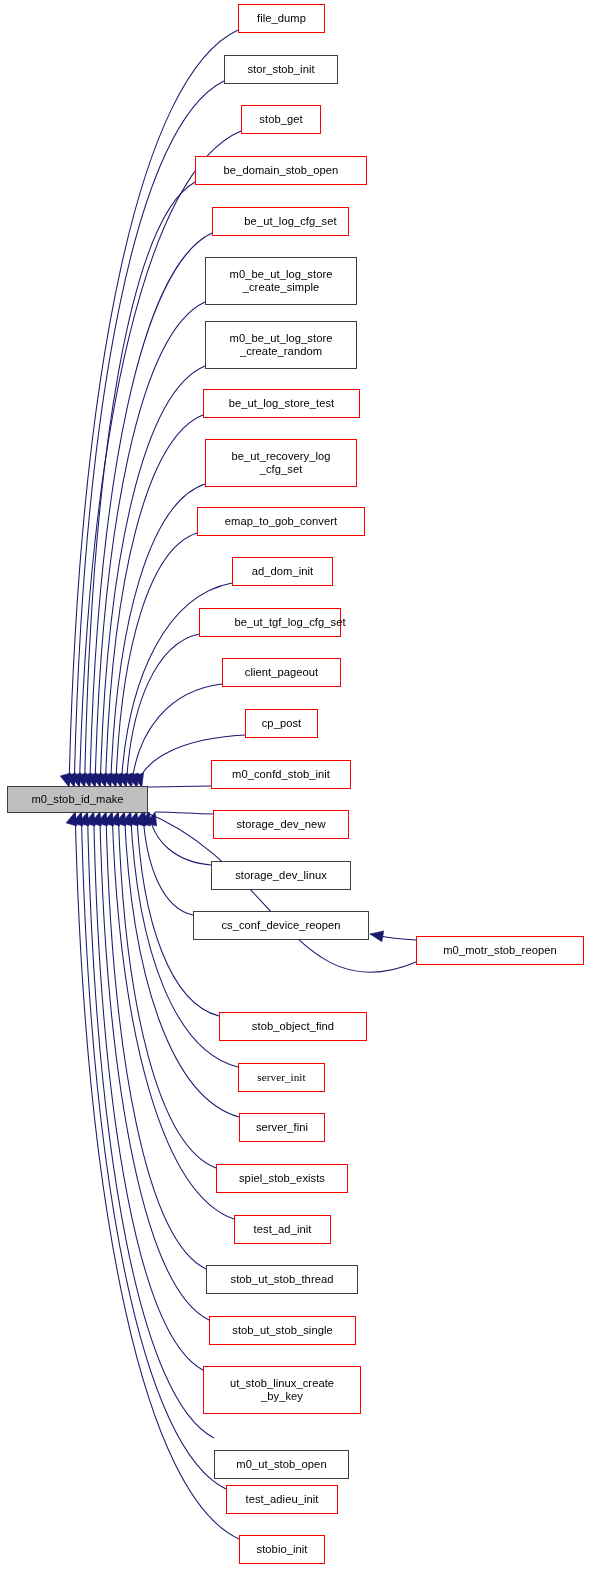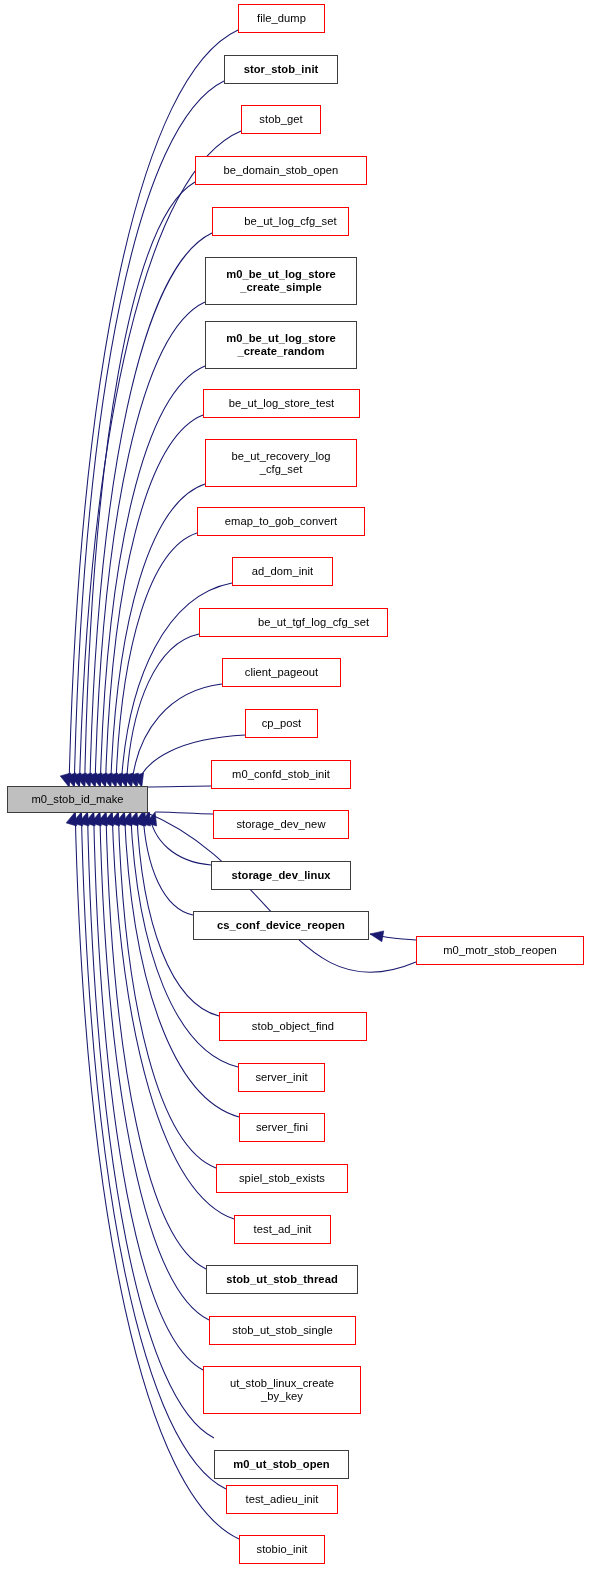--- a/index.html
+++ b/index.html
@@ -50,21 +50,20 @@
     color: #000000;
     letter-spacing: 0.05px;
     white-space: pre-line;
     cursor: pointer;
   }
   .node.red {
     border: 1.5px solid #ff0000;
   }
   .node.black {
     border: 1.5px solid #3d3d3d;
-    font-weight: bold;
   }
   .node.current {
     border: 1.5px solid #3d3d3d;
     background: #bfbfbf;
   }
 </style>
 </head>
 <body>
 
 <div id="graph-root">
@@ -145,29 +144,29 @@
       <div class="node red" style="left: 212px; top: 207px; width: 137px; height: 29px; padding-left: 20px;">be_ut_log_cfg_set</div>
       <div class="node black" style="left: 205px; top: 257px; width: 152px; height: 48px;">m0_be_ut_log_store
 _create_simple</div>
       <div class="node black" style="left: 205px; top: 321px; width: 152px; height: 48px;">m0_be_ut_log_store
 _create_random</div>
       <div class="node red" style="left: 203px; top: 389px; width: 157px; height: 29px;">be_ut_log_store_test</div>
       <div class="node red" style="left: 205px; top: 439px; width: 152px; height: 48px;">be_ut_recovery_log
 _cfg_set</div>
       <div class="node red" style="left: 197px; top: 507px; width: 168px; height: 29px;">emap_to_gob_convert</div>
       <div class="node red" style="left: 232px; top: 557px; width: 101px; height: 29px;">ad_dom_init</div>
-      <div class="node red" style="left: 199px; top: 608px; width: 189px; height: 29px; padding-left: 40px;">be_ut_tgf_log_cfg_set</div>
+      <div class="node red" style="left: 199px; top: 608px; width: 142px; height: 29px; padding-left: 40px;">be_ut_tgf_log_cfg_set</div>
       <div class="node red" style="left: 222px; top: 658px; width: 119px; height: 29px;">client_pageout</div>
       <div class="node red" style="left: 245px; top: 709px; width: 73px; height: 29px;">cp_post</div>
       <div class="node red" style="left: 211px; top: 760px; width: 140px; height: 29px;">m0_confd_stob_init</div>
       <div class="node red" style="left: 213px; top: 810px; width: 136px; height: 29px;">storage_dev_new</div>
       <div class="node black" style="left: 211px; top: 861px; width: 140px; height: 29px;">storage_dev_linux</div>
       <div class="node black" style="left: 193px; top: 911px; width: 176px; height: 29px;">cs_conf_device_reopen</div>
       <div class="node red" style="left: 219px; top: 1012px; width: 148px; height: 29px;">stob_object_find</div>
-      <div class="node red" style="left: 238px; top: 1063px; width: 87px; height: 29px;">server_init</div>
+      <div class="node red" style="left: 238px; top: 1063px; width: 87px; height: 29px; font-family: Liberation Serif, serif;">server_init</div>
       <div class="node red" style="left: 239px; top: 1113px; width: 86px; height: 29px;">server_fini</div>
       <div class="node red" style="left: 216px; top: 1164px; width: 132px; height: 29px;">spiel_stob_exists</div>
       <div class="node red" style="left: 234px; top: 1215px; width: 97px; height: 29px;">test_ad_init</div>
       <div class="node black" style="left: 206px; top: 1265px; width: 152px; height: 29px;">stob_ut_stob_thread</div>
       <div class="node red" style="left: 209px; top: 1316px; width: 147px; height: 29px; text-align: center;">stob_ut_stob_single</div>
       <div class="node red" style="left: 203px; top: 1366px; width: 158px; height: 48px;">ut_stob_linux_create
 _by_key</div>
       <div class="node black" style="left: 214px; top: 1434px; width: 135px; height: 29px; margin-top: 16px;">m0_ut_stob_open</div>
       <div class="node red" style="left: 226px; top: 1485px; width: 112px; height: 29px;">test_adieu_init</div>
       <div class="node red" style="left: 239px; top: 1535px; width: 86px; height: 29px;">stobio_init</div>

